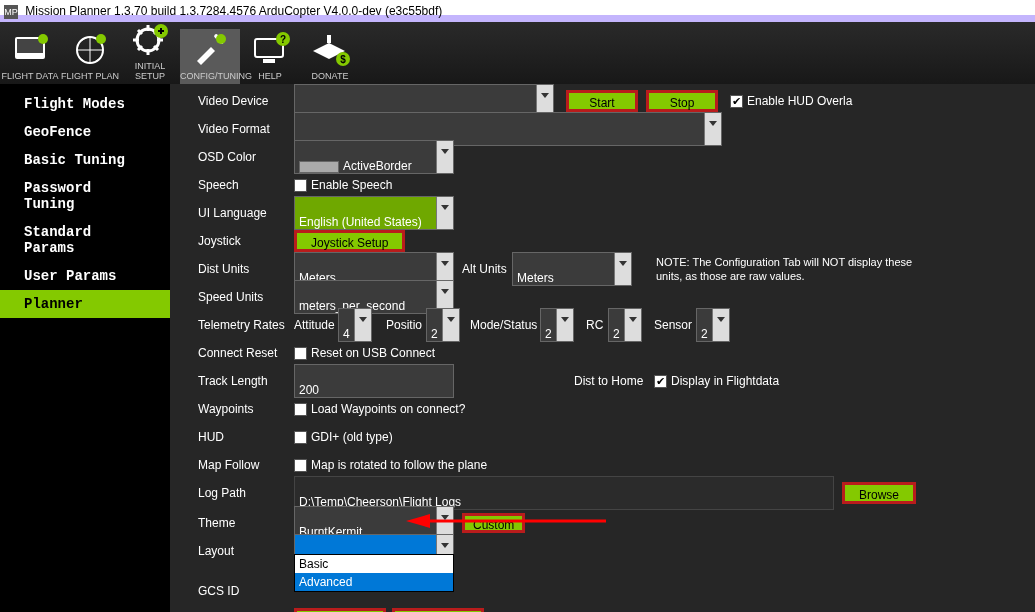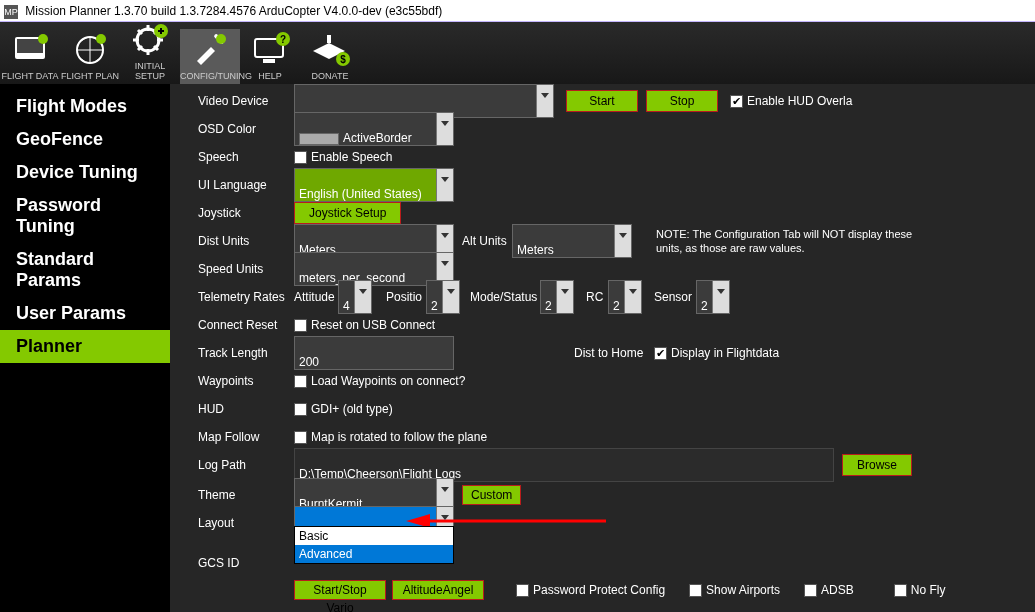--- a/index.html
+++ b/index.html
@@ -12,21 +12,21 @@
     height: 612px;
     overflow: hidden;
   }
   .titlebar {
     background: #fff;
     color: #000;
     height: 22px;
     line-height: 22px;
     padding-left: 4px;
     font-size: 12px;
-    border-bottom: 1px solid #c4b5fd;
+    border-bottom: 7px solid #c4b5fd;
   }
   .titlebar-icon {
     display: inline-block;
     width: 14px; height: 14px;
     background: #555; color: #fff;
     font-size: 9px; text-align: center; line-height: 14px;
     margin-right: 4px;
     vertical-align: middle;
   }
   .toolbar {
@@ -54,24 +54,25 @@
     height: calc(100% - 84px);
   }
   .sidebar {
     width: 170px;
     background: #000;
     padding-top: 6px;
   }
   .side-item {
     color: #fff;
     font-weight: bold;
-    font-size: 18px;
-    padding: 6px 16px;
+    font-size: 14px;
+    padding: 6px 24px;
     cursor: pointer;
     position: relative;
+    font-family: Liberation Mono, monospace;
   }
   .side-item.active {
     background: #84c900;
     color: #000;
   }
   .side-item.active::after {
     content:"";
     position:absolute;
     right:-10px; top:50%;
     margin-top:-8px;
@@ -125,21 +126,21 @@
     border-left:4px solid transparent;
     border-right:4px solid transparent;
     border-top:5px solid #333;
     z-index:2;
   }
   .combo.green { background:#6fa800; }
   .combo.blue-sel { background:#0078d7; }
   .btn {
     background: #84c900;
     color: #000;
-    border: 1px solid #b91c1c;
+    border: 3px solid #b91c1c;
     height: 22px;
     line-height: 20px;
     padding: 0 14px;
     font-size: 12px;
     cursor: pointer;
     text-align: center;
   }
   .btn.small { padding: 0 8px; height:20px; line-height:18px; }
   .chk {
     display:inline-flex;
@@ -270,21 +271,21 @@
         </svg>
     </div>
     <div>DONATE</div>
   </div>
 </div>
 
 <div class="main">
   <div class="sidebar">
     <div class="side-item">Flight Modes</div>
     <div class="side-item">GeoFence</div>
-    <div class="side-item">Device Tuning</div>
+    <div class="side-item">Basic Tuning</div>
     <div class="side-item">Password Tuning</div>
     <div class="side-item">Standard Params</div>
     <div class="side-item">User Params</div>
     <div class="side-item active">Planner</div>
   </div>
 
   <div class="content">
 
     <div class="row">
       <div class="label">Video Device</div>
@@ -293,20 +294,24 @@
       <div class="btn" style="width:72px">Start</div>
       <div style="width:8px"></div>
       <div class="btn" style="width:72px">Stop</div>
       <div style="width:12px"></div>
       <label class="chk">
         <span class="chk-box">✔</span>
         <span>Enable HUD Overla</span>
       </label>
     </div>
 
+    <div class="row">
+      <div class="label">Video Format</div>
+      <div class="combo" style="width:428px"></div>
+    </div>
 
     <div class="row">
       <div class="label">OSD Color</div>
       <div class="combo" style="width:160px">
         <span class="swatch"></span><span>ActiveBorder</span>
       </div>
     </div>
 
     <div class="row">
       <div class="label">Speech</div>

